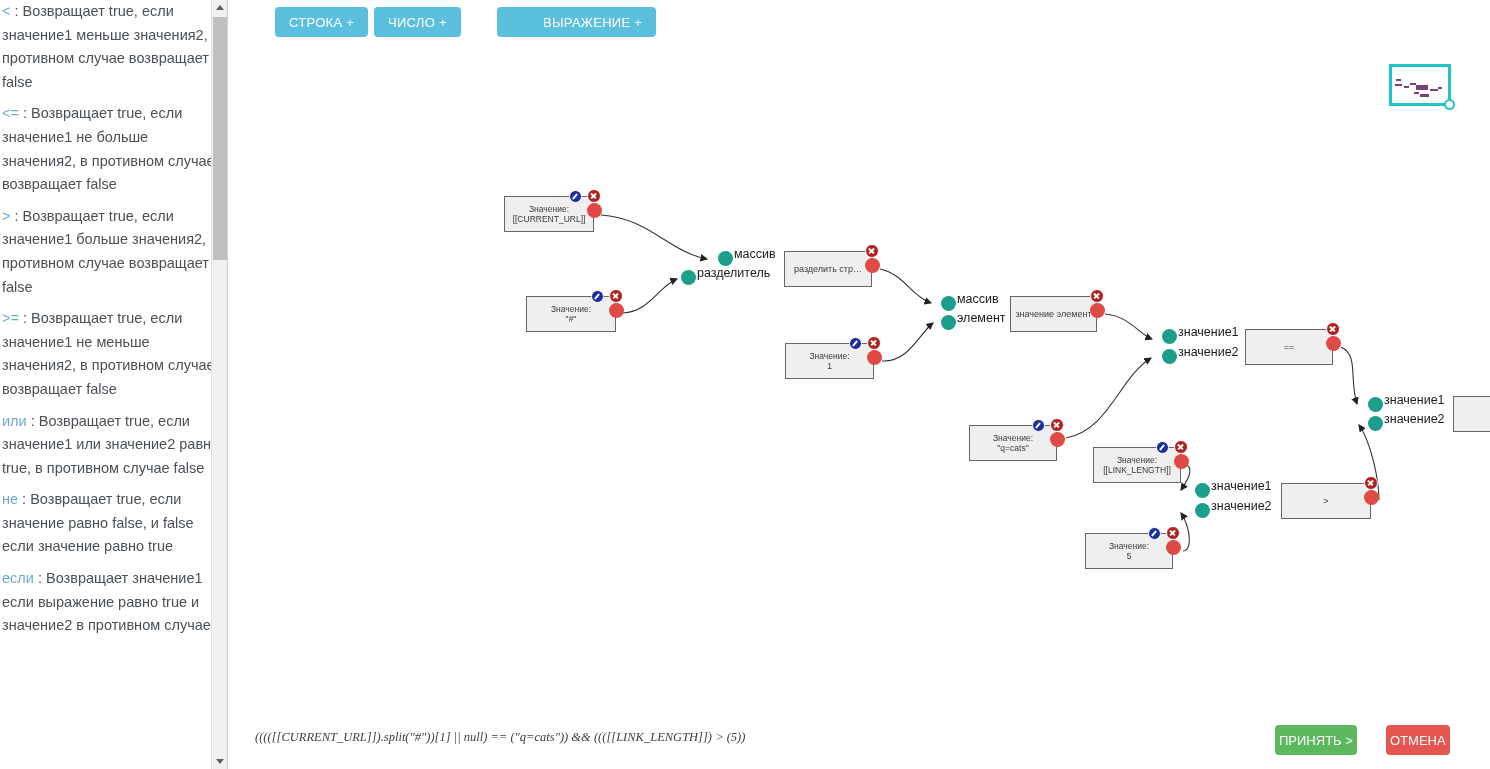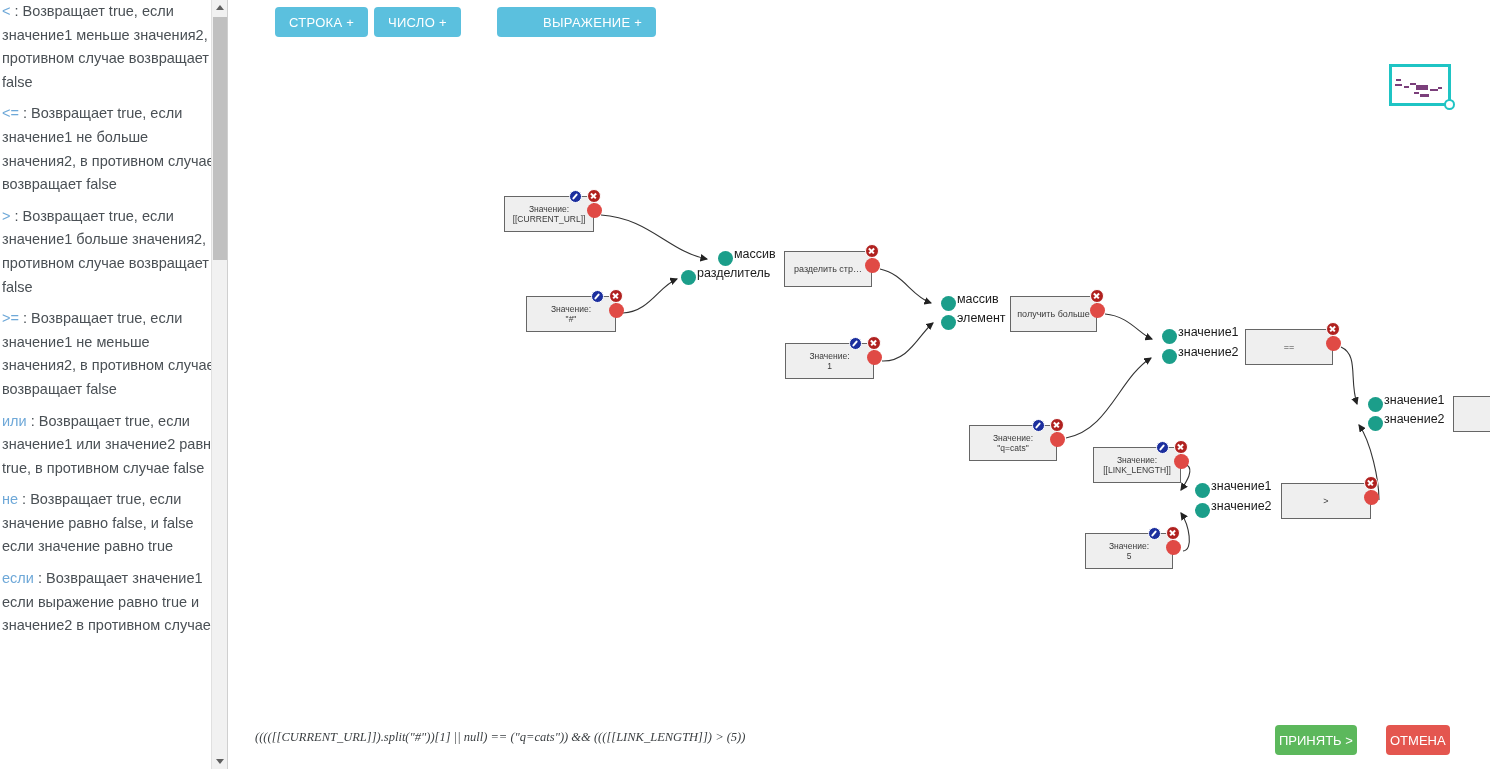--- a/index.html
+++ b/index.html
@@ -371,21 +371,21 @@
         </div>
         <div class="close-badge" style="left: 636px; top: 244px;"></div>
         <div class="port out" style="left: 636px; top: 258px;"></div>
         <div class="node" style="left: 556px; top: 343px; width: 89px; height: 36px;">
           <span class="node-label"><span>Значение:</span><span class="ln2">1</span></span>
         </div>
         <div class="close-badge" style="left: 638px; top: 336px;"></div>
         <div class="edit-badge" style="left: 620px; top: 337px;"></div>
         <div class="port out" style="left: 638px; top: 350px;"></div>
         <div class="node op-node" style="left: 781px; top: 296px; width: 87px; height: 36px;">
-          <span class="node-label">получить больше</span>
+          <span class="node-label">значение элемент</span>
         </div>
         <div class="close-badge" style="left: 861px; top: 289px;"></div>
         <div class="port out" style="left: 861px; top: 303px;"></div>
         <div class="node" style="left: 740px; top: 425px; width: 88px; height: 36px;">
           <span class="node-label"><span>Значение:</span><span class="ln2">"q=cats"</span></span>
         </div>
         <div class="close-badge" style="left: 821px; top: 418px;"></div>
         <div class="edit-badge" style="left: 803px; top: 419px;"></div>
         <div class="port out" style="left: 821px; top: 432px;"></div>
         <div class="node op-node" style="left: 1016px; top: 329px; width: 88px; height: 36px;">

